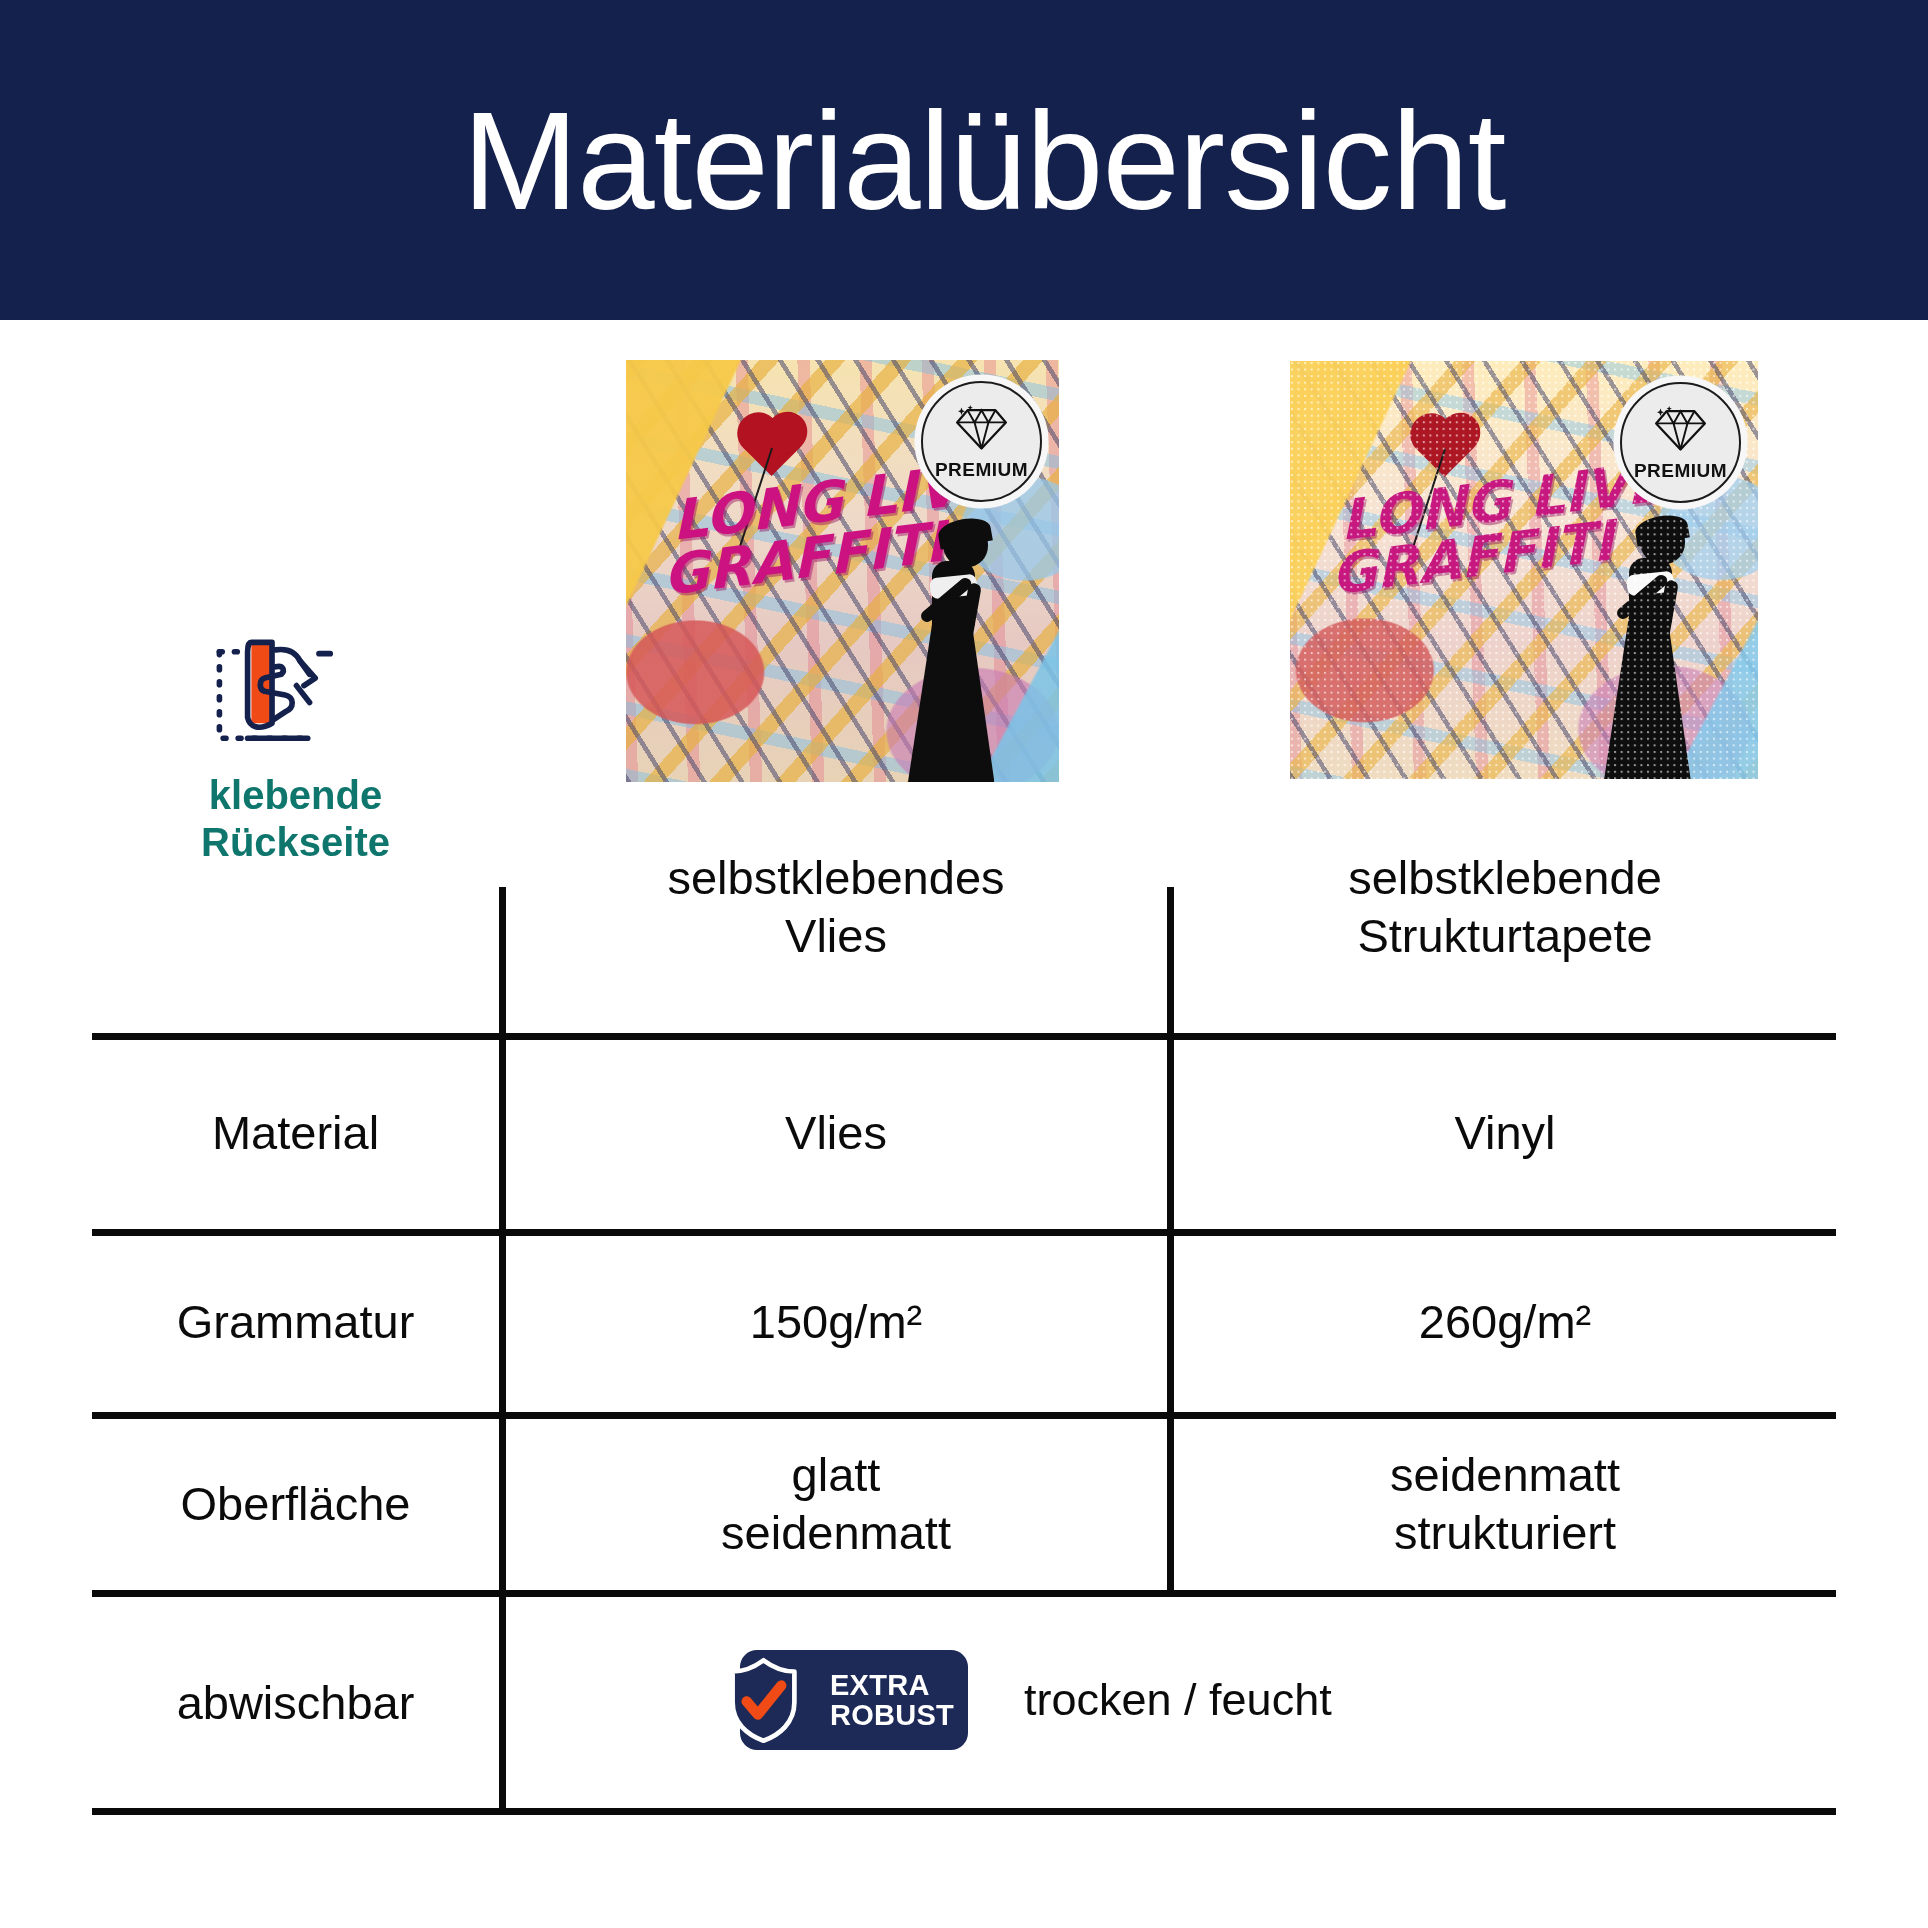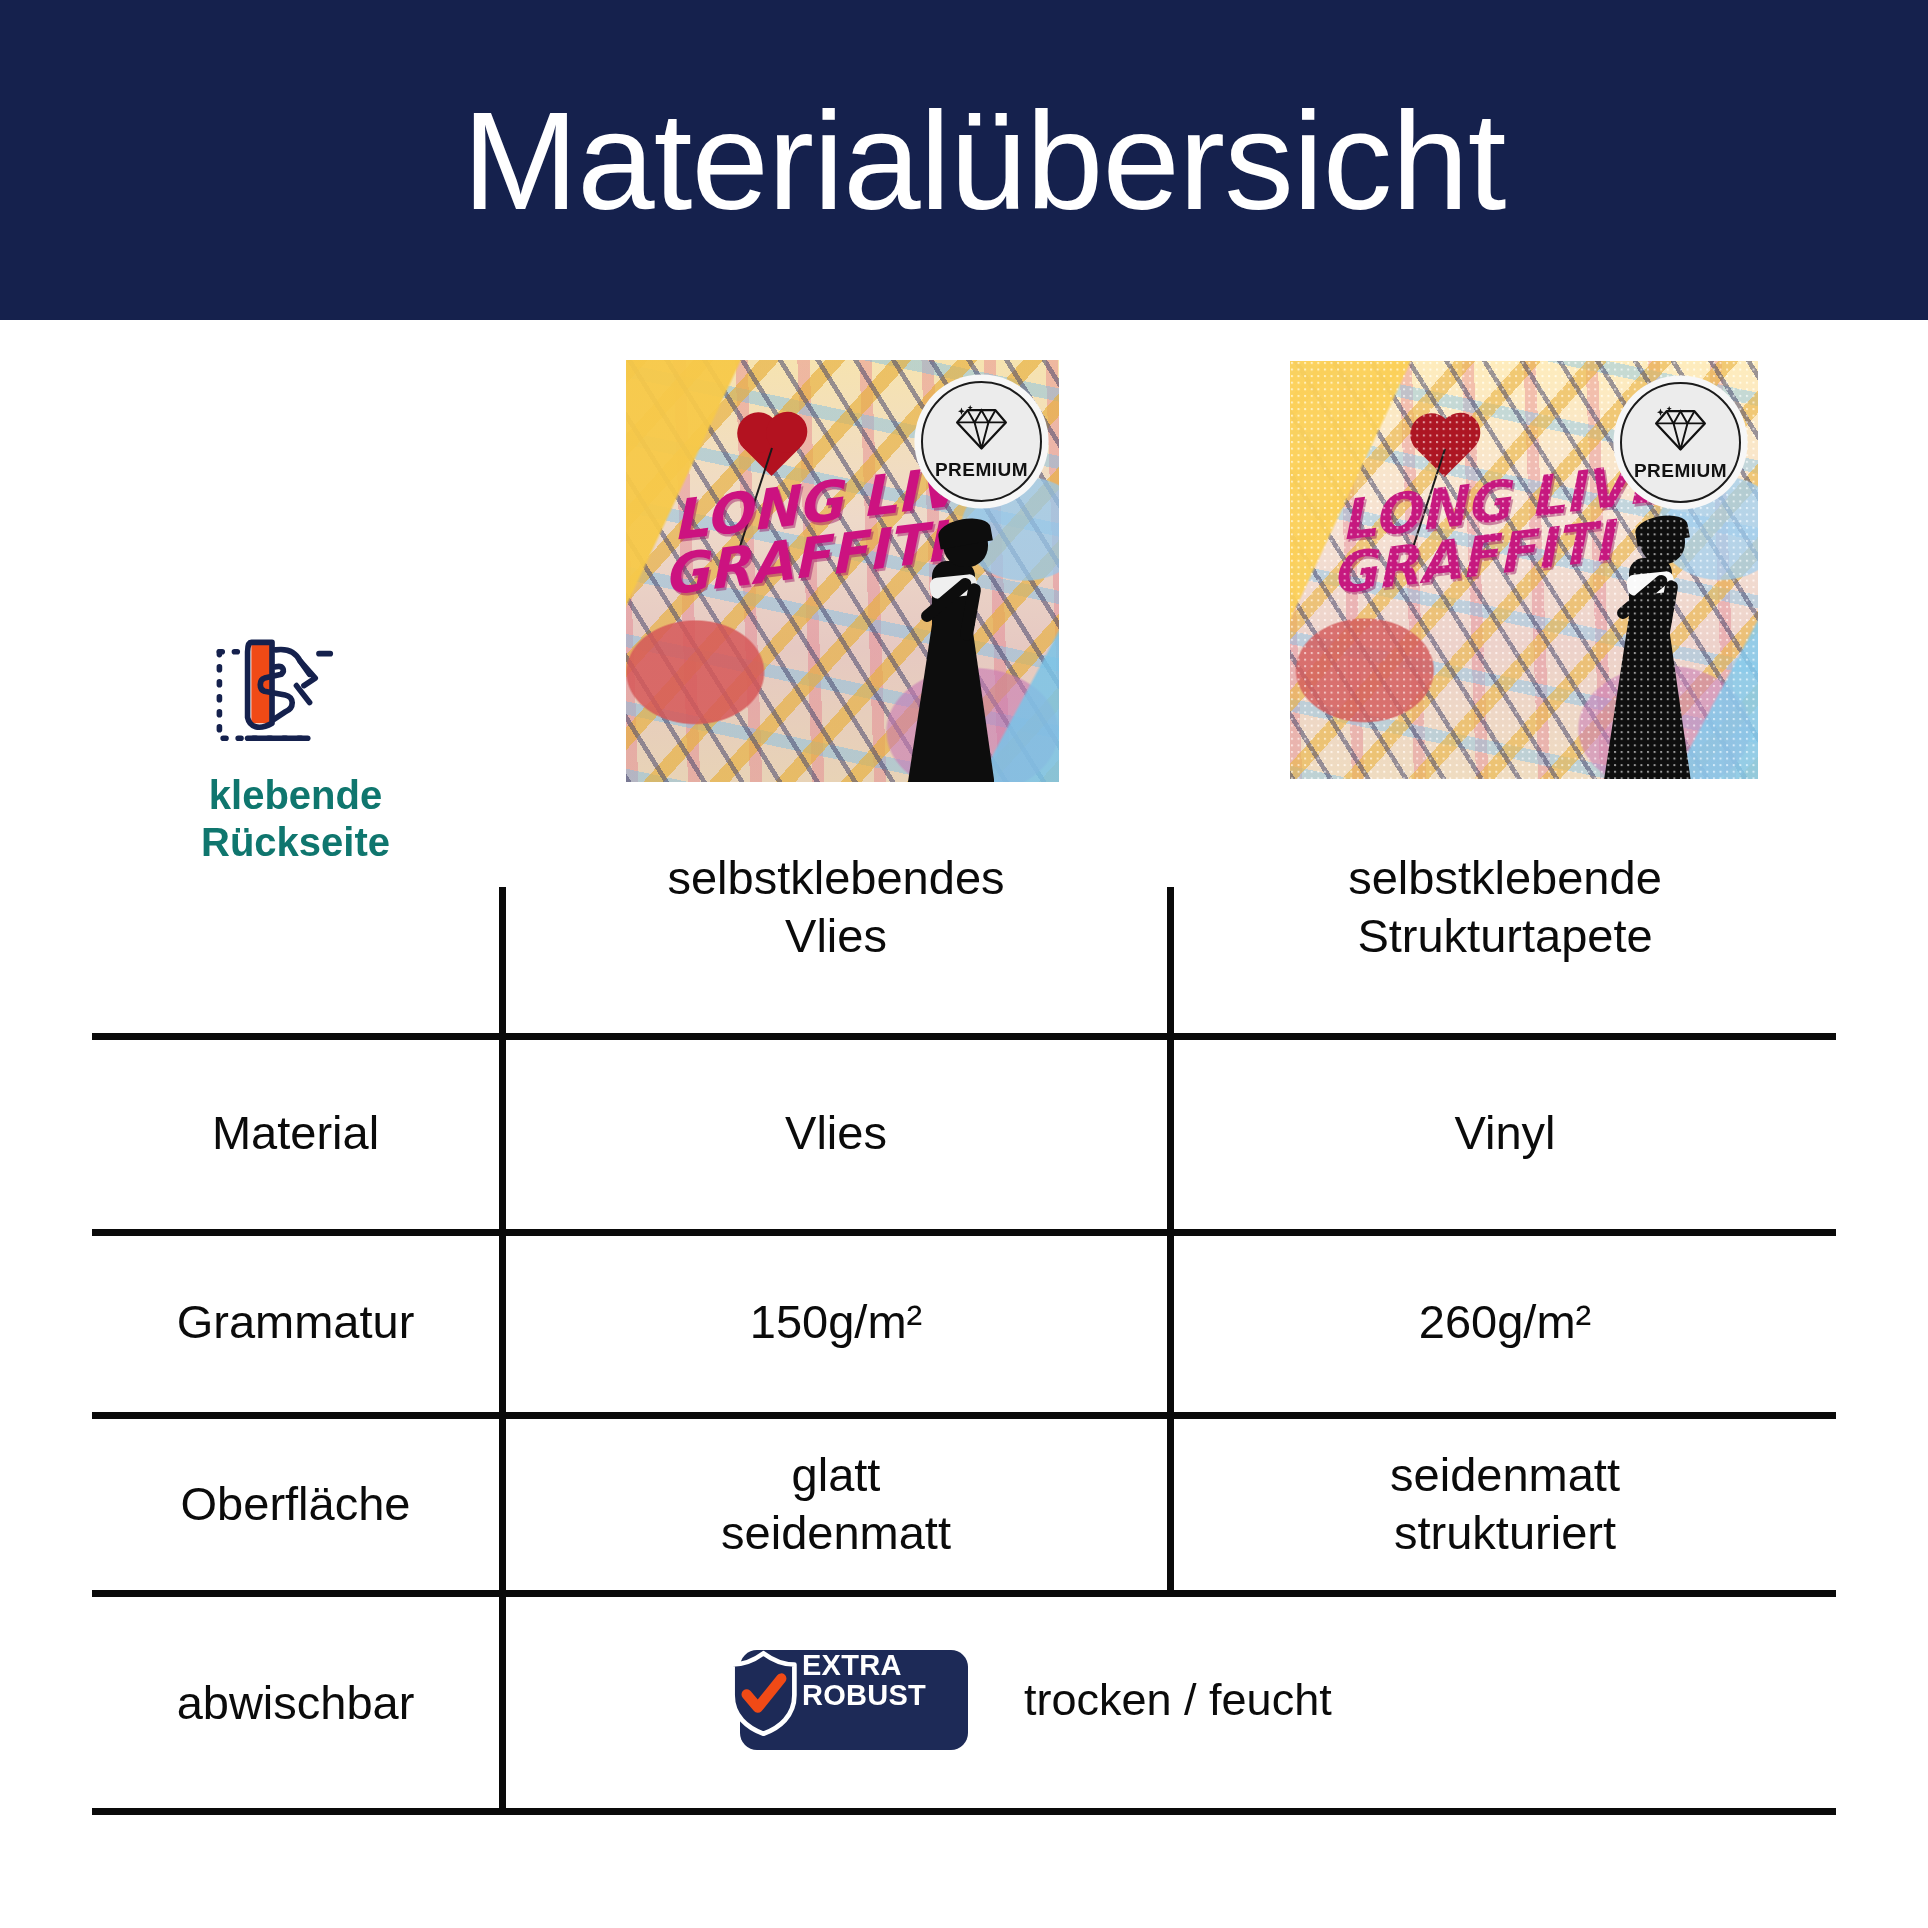--- a/index.html
+++ b/index.html
@@ -188,23 +188,24 @@
   .robust-row{
     position:absolute;
     left:413px; top:703px; width:1331px; height:220px;
     display:flex;align-items:center;
   }
   .robust-badge{
     margin-left:235px;
     width:228px;height:100px;
     background:#1d2a57;
     border-radius:17px;
-    display:flex;
+    display:flex;align-items:center;
     position:relative;
     flex:0 0 auto;
+    gap:28px;
   }
   .robust-badge .shield{
     width:73px;height:87px;margin-left:-13px;
     flex:0 0 auto;
   }
   .robust-badge .robust-text{
     color:#ffffff;font-weight:bold;font-size:29px;line-height:1.04;
     letter-spacing:0.3px;margin-left:1.9px;
   }
   .wipe-value{

